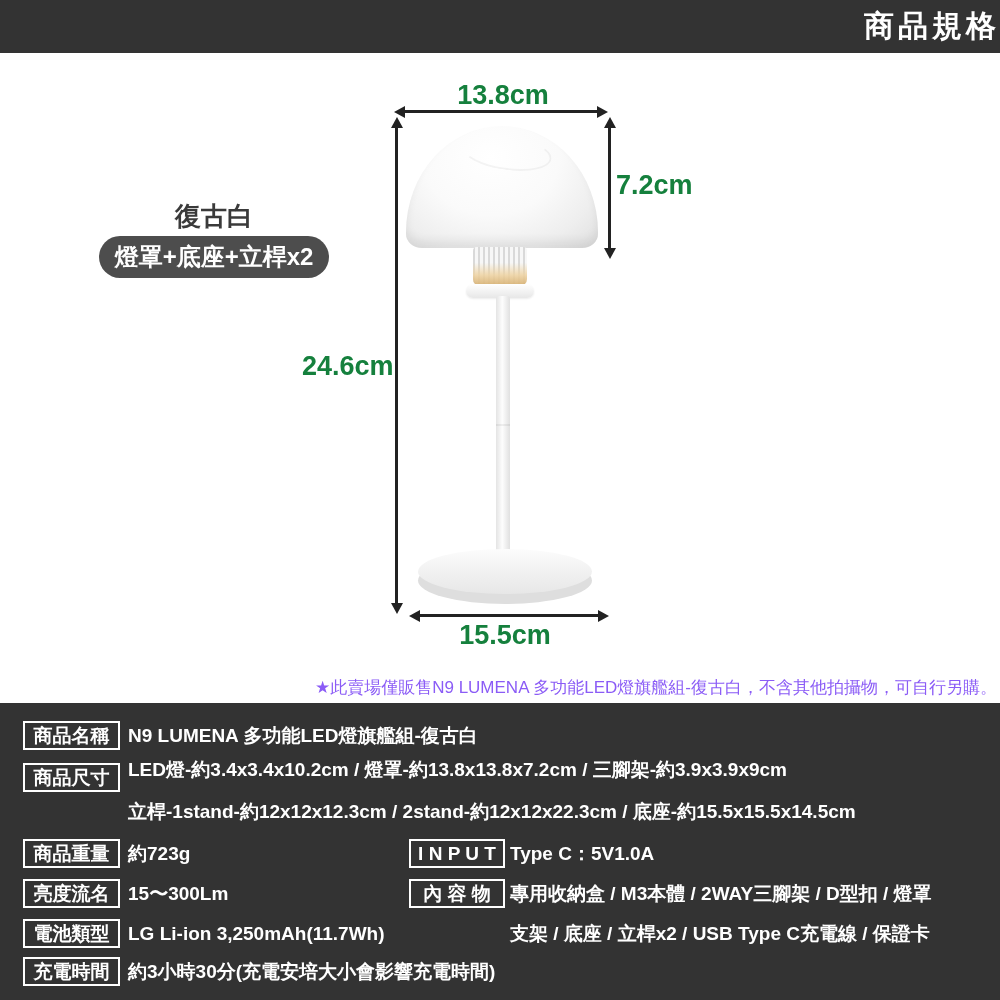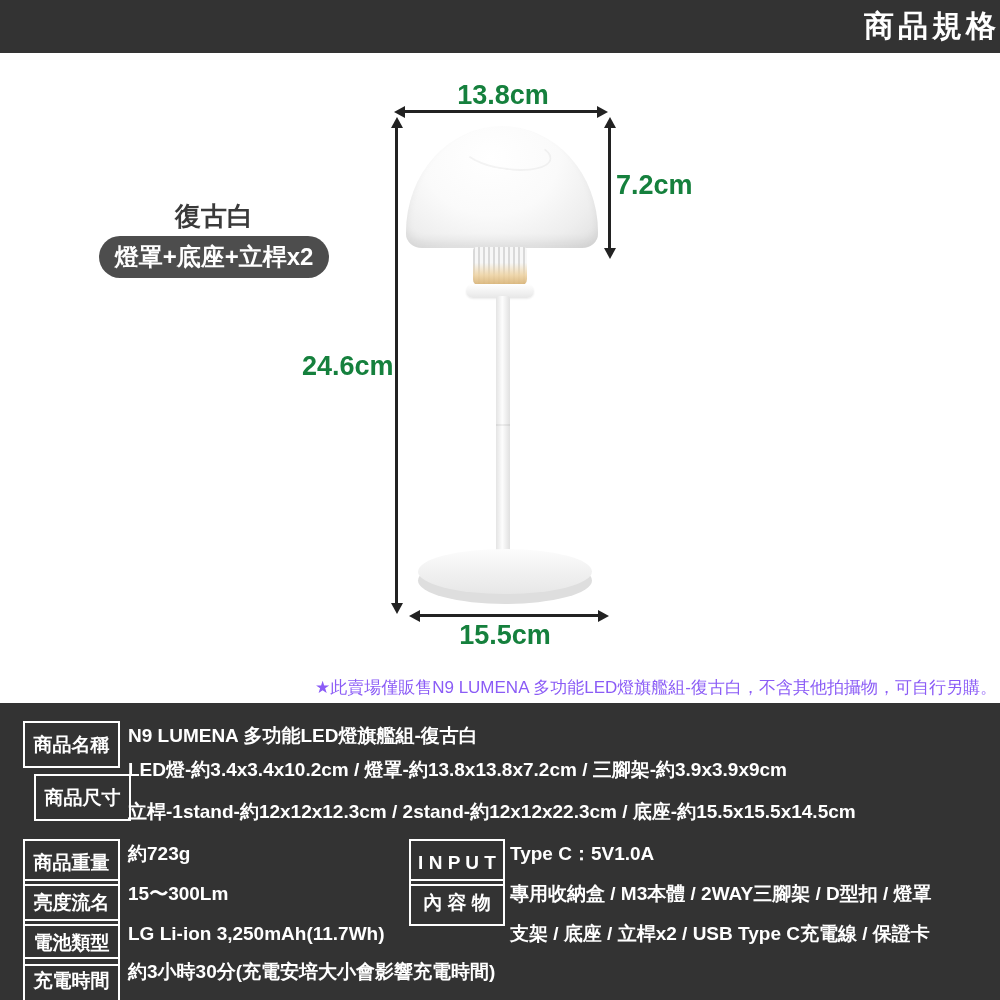--- a/index.html
+++ b/index.html
@@ -103,21 +103,21 @@
     position:absolute; right:3px; top:676px;
     color:#8b5cf6; font-size:17px; white-space:nowrap;
   }
 
   
   .spec-section {
     position:absolute; left:0; top:703px; width:1000px; height:297px;
     background:#333333;
   }
   .spec-label {
-    position:absolute; left:23px; width:97px; height:47px;
+    position:absolute; left:23px; width:97px; height:29px;
     border:2px solid #ffffff; box-sizing:border-box;
     display:flex; align-items:center; justify-content:center;
     color:#ffffff; font-size:19px; font-weight:bold; white-space:nowrap;
   }
   .spec-label.right-col { left:409px; width:96px; }
   .spec-value {
     position:absolute; left:128px; height:29px; line-height:29px;
     color:#ffffff; font-size:19px; font-weight:bold; white-space:nowrap;
   }
   .spec-value.right-col { left:510px; }
@@ -157,21 +157,21 @@
     <span>燈罩+底座+立桿x2</span>
   </div>
 
   <div class="footnote">★此賣場僅販售N9 LUMENA 多功能LED燈旗艦組-復古白，不含其他拍攝物，可自行另購。</div>
 
   <div class="spec-section">
 
     <div class="spec-label" style="top:18px;">商品名稱</div>
     <div class="spec-value" style="top:18px;">N9 LUMENA 多功能LED燈旗艦組-復古白</div>
 
-    <div class="spec-label" style="top:71px;margin-left:11px;">商品尺寸</div>
+    <div class="spec-label" style="top:60px;">商品尺寸</div>
     <div class="spec-value" style="top:52px;">LED燈-約3.4x3.4x10.2cm / 燈罩-約13.8x13.8x7.2cm / 三腳架-約3.9x3.9x9cm</div>
     <div class="spec-value" style="top:94px;">立桿-1stand-約12x12x12.3cm / 2stand-約12x12x22.3cm / 底座-約15.5x15.5x14.5cm</div>
 
     <div class="spec-label" style="top:136px;">商品重量</div>
     <div class="spec-value" style="top:136px;">約723g</div>
 
     <div class="spec-label" style="top:176px;">亮度流名</div>
     <div class="spec-value" style="top:176px;">15〜300Lm</div>
 
     <div class="spec-label" style="top:216px;">電池類型</div>

